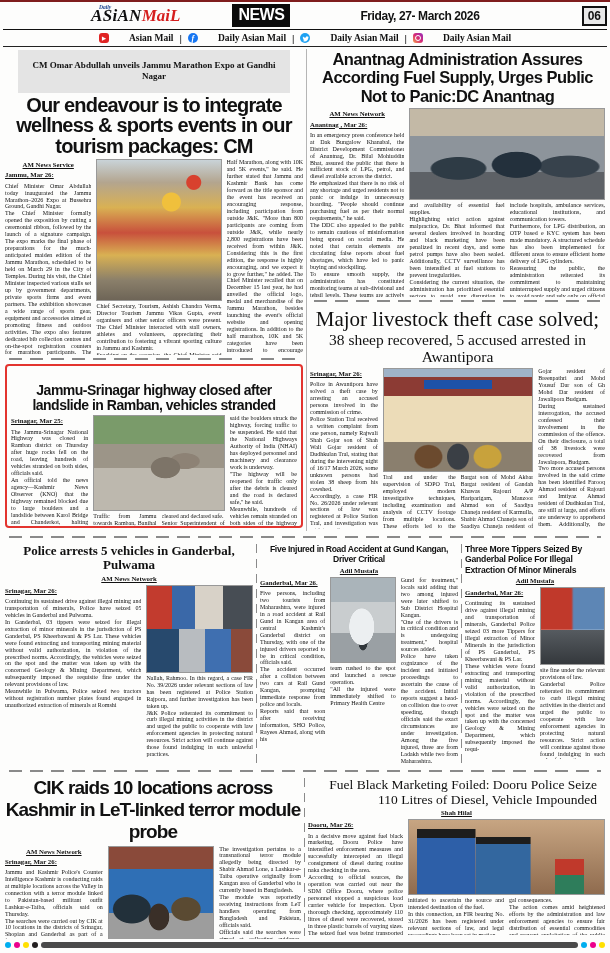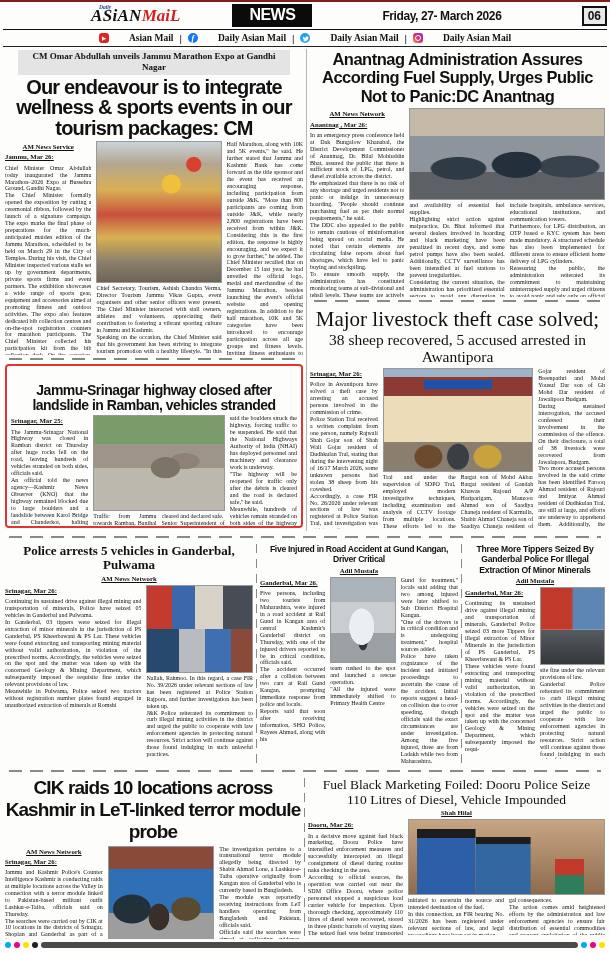--- a/index.html
+++ b/index.html
@@ -6,21 +6,21 @@
   .page{width:610px;height:953px;background:#fdfdfc;margin:0 auto;position:relative;
         box-sizing:border-box;border-top:2px solid #7f1d1d;padding:0 3px;overflow:hidden;
         font-family:"Liberation Serif",serif;color:#111;}
   
   .mast-row{display:flex;align-items:center;height:27px;border-bottom:1.5px solid #111;}
   .logo{position:relative;margin-left:88px;white-space:nowrap;}
   .logo-daily{position:absolute;top:-3px;left:8px;font:italic 600 5.5px "Liberation Serif",serif;color:#15408f;}
   .logo-black{font:italic 700 17px/1 "Liberation Serif",serif;letter-spacing:.3px;}
   .logo-red{font:italic 700 17px/1 "Liberation Serif",serif;color:#d61f1f;}
   .news-box{margin-left:52px;background:#0b0b0b;color:#fff;font:700 16px/1 "Liberation Sans",sans-serif;
-            letter-spacing:-.5px;padding:3px 17px 4px;}
+            letter-spacing:-.5px;padding:3px 6px 4px;}
   .mast-date{margin-left:70px;font:700 12px/1 "Liberation Sans",sans-serif;letter-spacing:-.4px;text-align:center;}
   .page-num{margin-left:auto;border:2px solid #111;background:#e8e8e8;font:700 12px/1 "Liberation Sans",sans-serif;
             padding:2px 4px;}
   .social{display:flex;align-items:center;justify-content:center;gap:6px;height:16px;border-bottom:1.5px solid #222;}
   .soc-item{display:inline-flex;align-items:center;gap:20px;font:600 9.5px "Liberation Serif",serif;cursor:pointer;}
   .soc-sep{font:700 11px "Liberation Serif",serif;color:#111;}
   .ic{width:10px;height:10px;display:inline-flex;align-items:center;justify-content:center;color:#fff;flex:0 0 auto;}
   .ic-yt{background:#e02424;border-radius:3px;font:700 5px "Liberation Sans",sans-serif;}
   .ic-fb{background:#1877f2;border-radius:50%;font:italic 700 8px "Liberation Serif",serif;}
   .ic-tw{background:#1da1f2;border-radius:50%;}
@@ -31,30 +31,30 @@
   .colL{width:302px;flex:0 0 302px;display:flex;flex-direction:column;}
   .vline{width:1px;background:#b5b5b5;margin:2px 1px;}
   .vdash{width:1px;background:repeating-linear-gradient(180deg,#8a8a8a 0 9px,transparent 9px 15px);margin:3px 1px;}
   .colR{flex:1;min-width:0;display:flex;flex-direction:column;}
   .rowB{display:flex;height:226px;}
   .rowC{display:flex;height:164px;}
   .dash{height:2px;background:repeating-linear-gradient(90deg,#8a8a8a 0 13px,transparent 13px 21px);margin:3px 6px;flex:0 0 auto;}
   
   .art{overflow:hidden;box-sizing:border-box;padding:0 2px;}
   .kicker{background:#e4e4e4;font:700 9px/1.25 "Liberation Serif",serif;text-align:center;width:90%;
-          margin:3px auto 1px;padding:1px 2px;}
+          margin:3px auto 1px;padding:10px 2px;}
   .hl-sans-xl{font:700 20px/1.03 "Liberation Sans",sans-serif;letter-spacing:-.8px;text-align:center;margin:2px 0 3px;}
   .hl-sans-lg{font:700 16.5px/1.12 "Liberation Sans",sans-serif;letter-spacing:-.5px;text-align:center;margin:3px 0 3px;}
   .hl-sans-cik{font:700 19px/1.15 "Liberation Sans",sans-serif;letter-spacing:-.9px;text-align:center;margin:2px 0 3px;}
   .hl-serif-big{font:400 21px/1.05 "Liberation Serif",serif;text-align:center;margin:3px 0 0;}
   .hl-serif-sub{font:400 15.5px/1.1 "Liberation Serif",serif;text-align:center;margin:1px 0 3px;}
   .hl-serif-med{font:600 13px/1.1 "Liberation Serif",serif;text-align:center;margin:3px 0 2px;}
-  .hl-serif-sm{font:400 13.5px/1.12 "Liberation Serif",serif;text-align:center;margin:2px 8px 2px;}
+  .hl-serif-sm{font:400 13.5px/1.12 "Liberation Serif",serif;text-align:right;margin:2px 8px 2px;}
   .hl-cond-sm{font:700 8.6px/1.2 "Liberation Sans",sans-serif;letter-spacing:-.3px;text-align:center;margin:3px 0 2px;}
-  .hl-cond-sm2{font:600 8.6px/1.2 "Liberation Sans",sans-serif;letter-spacing:-.2px;text-align:center;margin:3px 0 2px;}
+  .hl-cond-sm2{font:600 8.6px/1.2 "Liberation Sans",sans-serif;letter-spacing:-.2px;margin:3px 0 2px;}
   .hl-ramban{font:700 14px/1.05 "Liberation Sans",sans-serif;letter-spacing:-.5px;text-align:center;margin:1px 0 3px;}
   .byline{font:700 6.8px/1.2 "Liberation Serif",serif;text-decoration:underline;text-align:center;margin:2px 0;}
   .dateline{font:700 6.8px/1.2 "Liberation Serif",serif;text-decoration:underline;margin:2px 0 3px;}
   .cols{display:flex;gap:5px;min-height:0;flex:1;}
   .col{min-width:0;overflow:hidden;}
   .body-text{font-size:6px;line-height:1.16;text-align:justify;white-space:pre-line;overflow:hidden;}
   .redbox{border:2px solid #e3342f;border-radius:4px;margin:1px 2px;padding:16px 4px 3px;overflow:hidden;box-sizing:border-box;}
   
   .photo{width:100%;border:.5px solid #999;box-sizing:border-box;margin-bottom:2px;flex:0 0 auto;}
   .ph-marathon{height:142px;background:

